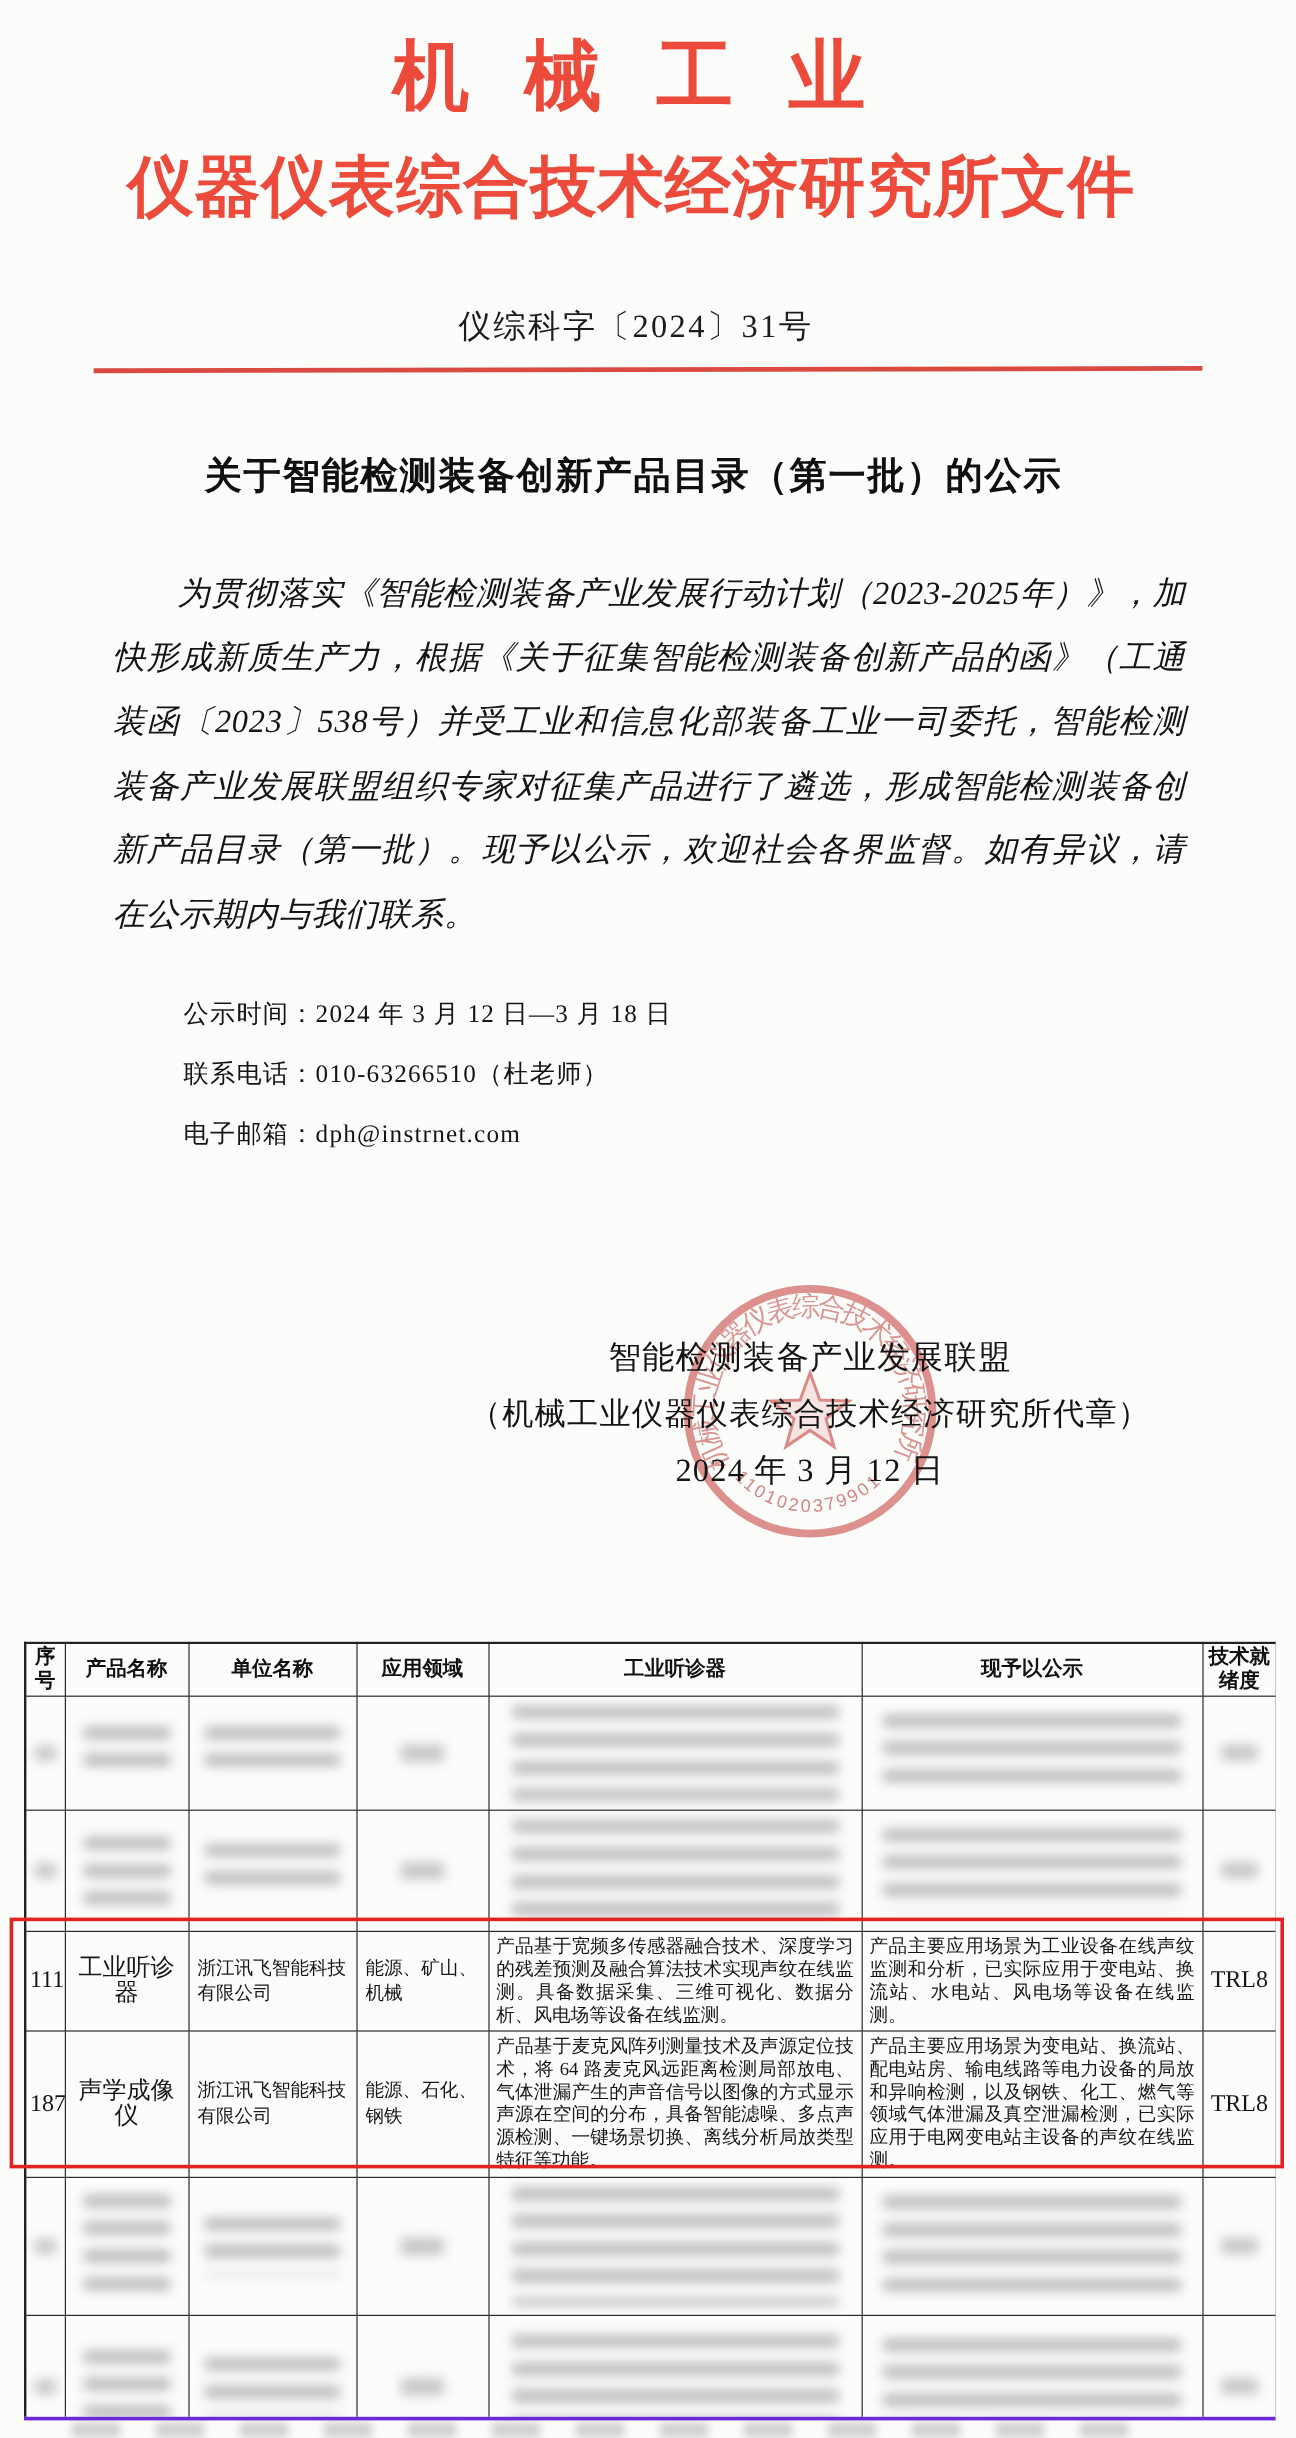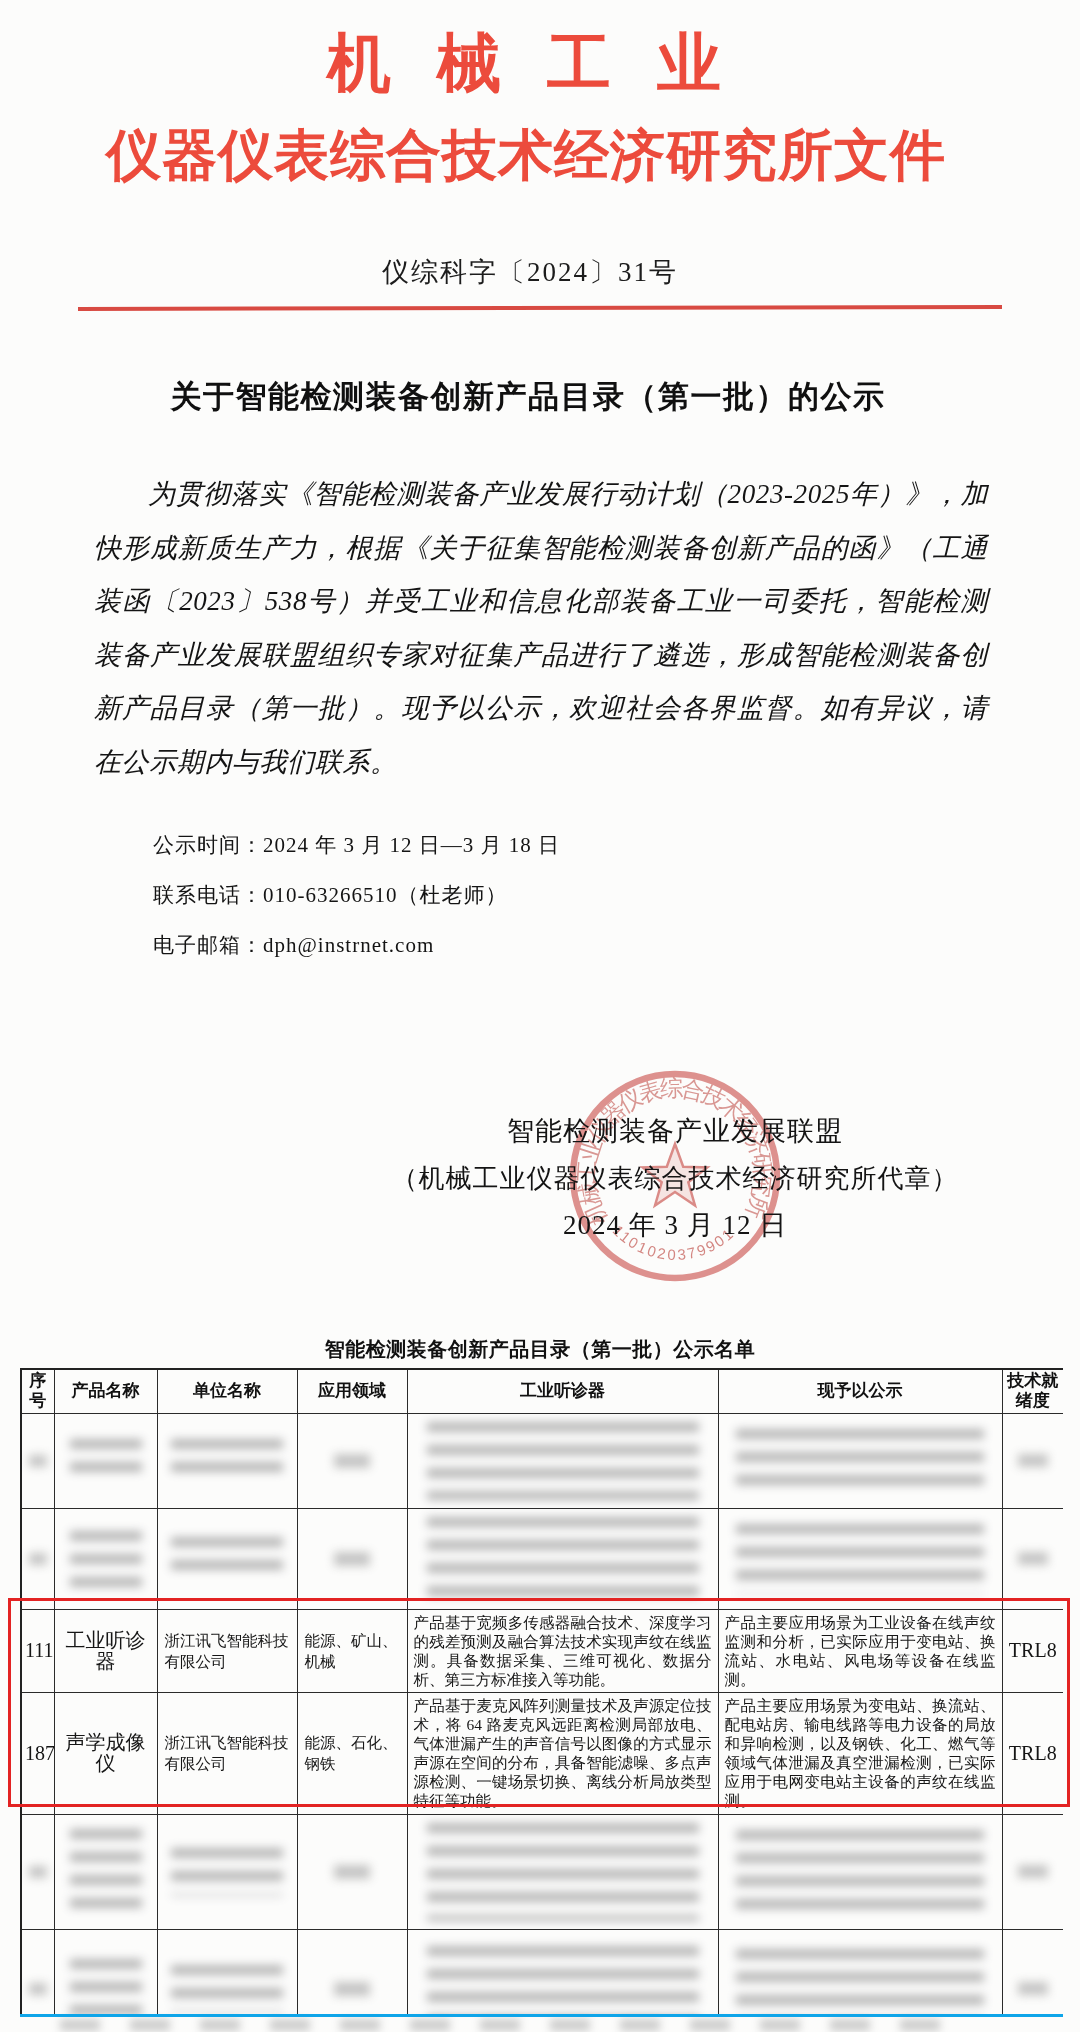--- a/index.html
+++ b/index.html
@@ -24,21 +24,21 @@
   .info-line{height:50px;line-height:50px;padding-left:59px;letter-spacing:1px;white-space:nowrap;}
   
   .signature{position:absolute;top:1108px;left:135px;width:1080px;text-align:center;z-index:2;}
   .sig-line{height:47px;line-height:47px;font-size:27px;letter-spacing:1px;color:#141414;white-space:nowrap;}
   .sig-note{font-size:26px;}
   .seal{position:absolute;left:562px;top:1062px;width:226px;height:228px;z-index:1;opacity:.92;}
   
   .tbl-title{position:absolute;top:1336px;left:0;width:1080px;text-align:center;
        font-size:20px;font-weight:700;letter-spacing:.5px;color:#111;}
   .tbl-clip{position:absolute;top:1368px;left:20px;width:1043px;height:649px;overflow:hidden;
-       border-bottom:3px solid #0ea5e9;box-sizing:border-box;z-index:2;}
+       border-bottom:3px solid #6d28d9;box-sizing:border-box;z-index:2;}
   table.grid{border-collapse:collapse;table-layout:fixed;width:1043px;}
   table.grid td,table.grid th{border:1.6px solid #2b2b2b;vertical-align:middle;overflow:hidden;
        font-family:"Liberation Serif","DejaVu Serif",serif;}
   table.grid{border:2.5px solid #222;}
   th.hd{font-size:17px;font-weight:700;color:#111;line-height:20px;padding:1px 2px;}
   td.c{text-align:center;font-size:20px;color:#161616;line-height:21px;padding:2px 3px;}
   td.l{text-align:left;font-size:15.5px;color:#161616;line-height:21px;padding:2px 4px 2px 7px;}
   td.intro{text-align:justify;font-size:15.5px;line-height:19px;padding:3px 6px;vertical-align:middle;}
   
   .rb{filter:blur(5px);opacity:.48;background:repeating-linear-gradient(180deg,#6f6f6f 0 10px,rgba(0,0,0,0) 10px 23px);
@@ -83,21 +83,20 @@
       <textPath href="#sealBottomArc" startOffset="2" textLength="138">1101020379901</textPath>
     </text>
   </svg>
 
   <div class="signature">
     <div class="sig-line">智能检测装备产业发展联盟</div>
     <div class="sig-line sig-note">（机械工业仪器仪表综合技术经济研究所代章）</div>
     <div class="sig-line">2024 年 3 月 12 日</div>
   </div>
 
-  <div class="tbl-title">智能检测装备创新产品目录（第一批）公示名单</div>
 
   <div class="tbl-clip">
     <table class="grid">
       <colgroup>
         <col style="width:33px">
           <col style="width:103px">
           <col style="width:140px">
         <col style="width:110px">
           <col style="width:311px">
           <col style="width:284px">
@@ -160,21 +159,21 @@
         <td class="c">
               <div class="rb solid" style="width:30px;height:13px"></div>
             </td>
       </tr>
 
       <tr style="height:81px">
         <td class="c">111</td>
         <td class="c">工业听诊器</td>
         <td class="l">浙江讯飞智能科技有限公司</td>
         <td class="l">能源、矿山、机械</td>
-        <td class="intro">产品基于宽频多传感器融合技术、深度学习的残差预测及融合算法技术实现声纹在线监测。具备数据采集、三维可视化、数据分析、第三方标准接入等功能。</td>
+        <td class="intro">产品基于宽频多传感器融合技术、深度学习的残差预测及融合算法技术实现声纹在线监测。具备数据采集、三维可视化、数据分析、风电场等设备在线监测。</td>
         <td class="intro">产品主要应用场景为工业设备在线声纹监测和分析，已实际应用于变电站、换流站、水电站、风电场等设备在线监测。</td>
         <td class="c">TRL8</td>
       </tr>
 
       <tr style="height:122px">
         <td class="c">187</td>
         <td class="c">声学成像仪</td>
         <td class="l">浙江讯飞智能科技有限公司</td>
         <td class="l">能源、石化、钢铁</td>
         <td class="intro">产品基于麦克风阵列测量技术及声源定位技术，将 64 路麦克风远距离检测局部放电、气体泄漏产生的声音信号以图像的方式显示声源在空间的分布，具备智能滤噪、多点声源检测、一键场景切换、离线分析局放类型特征等功能。</td>

